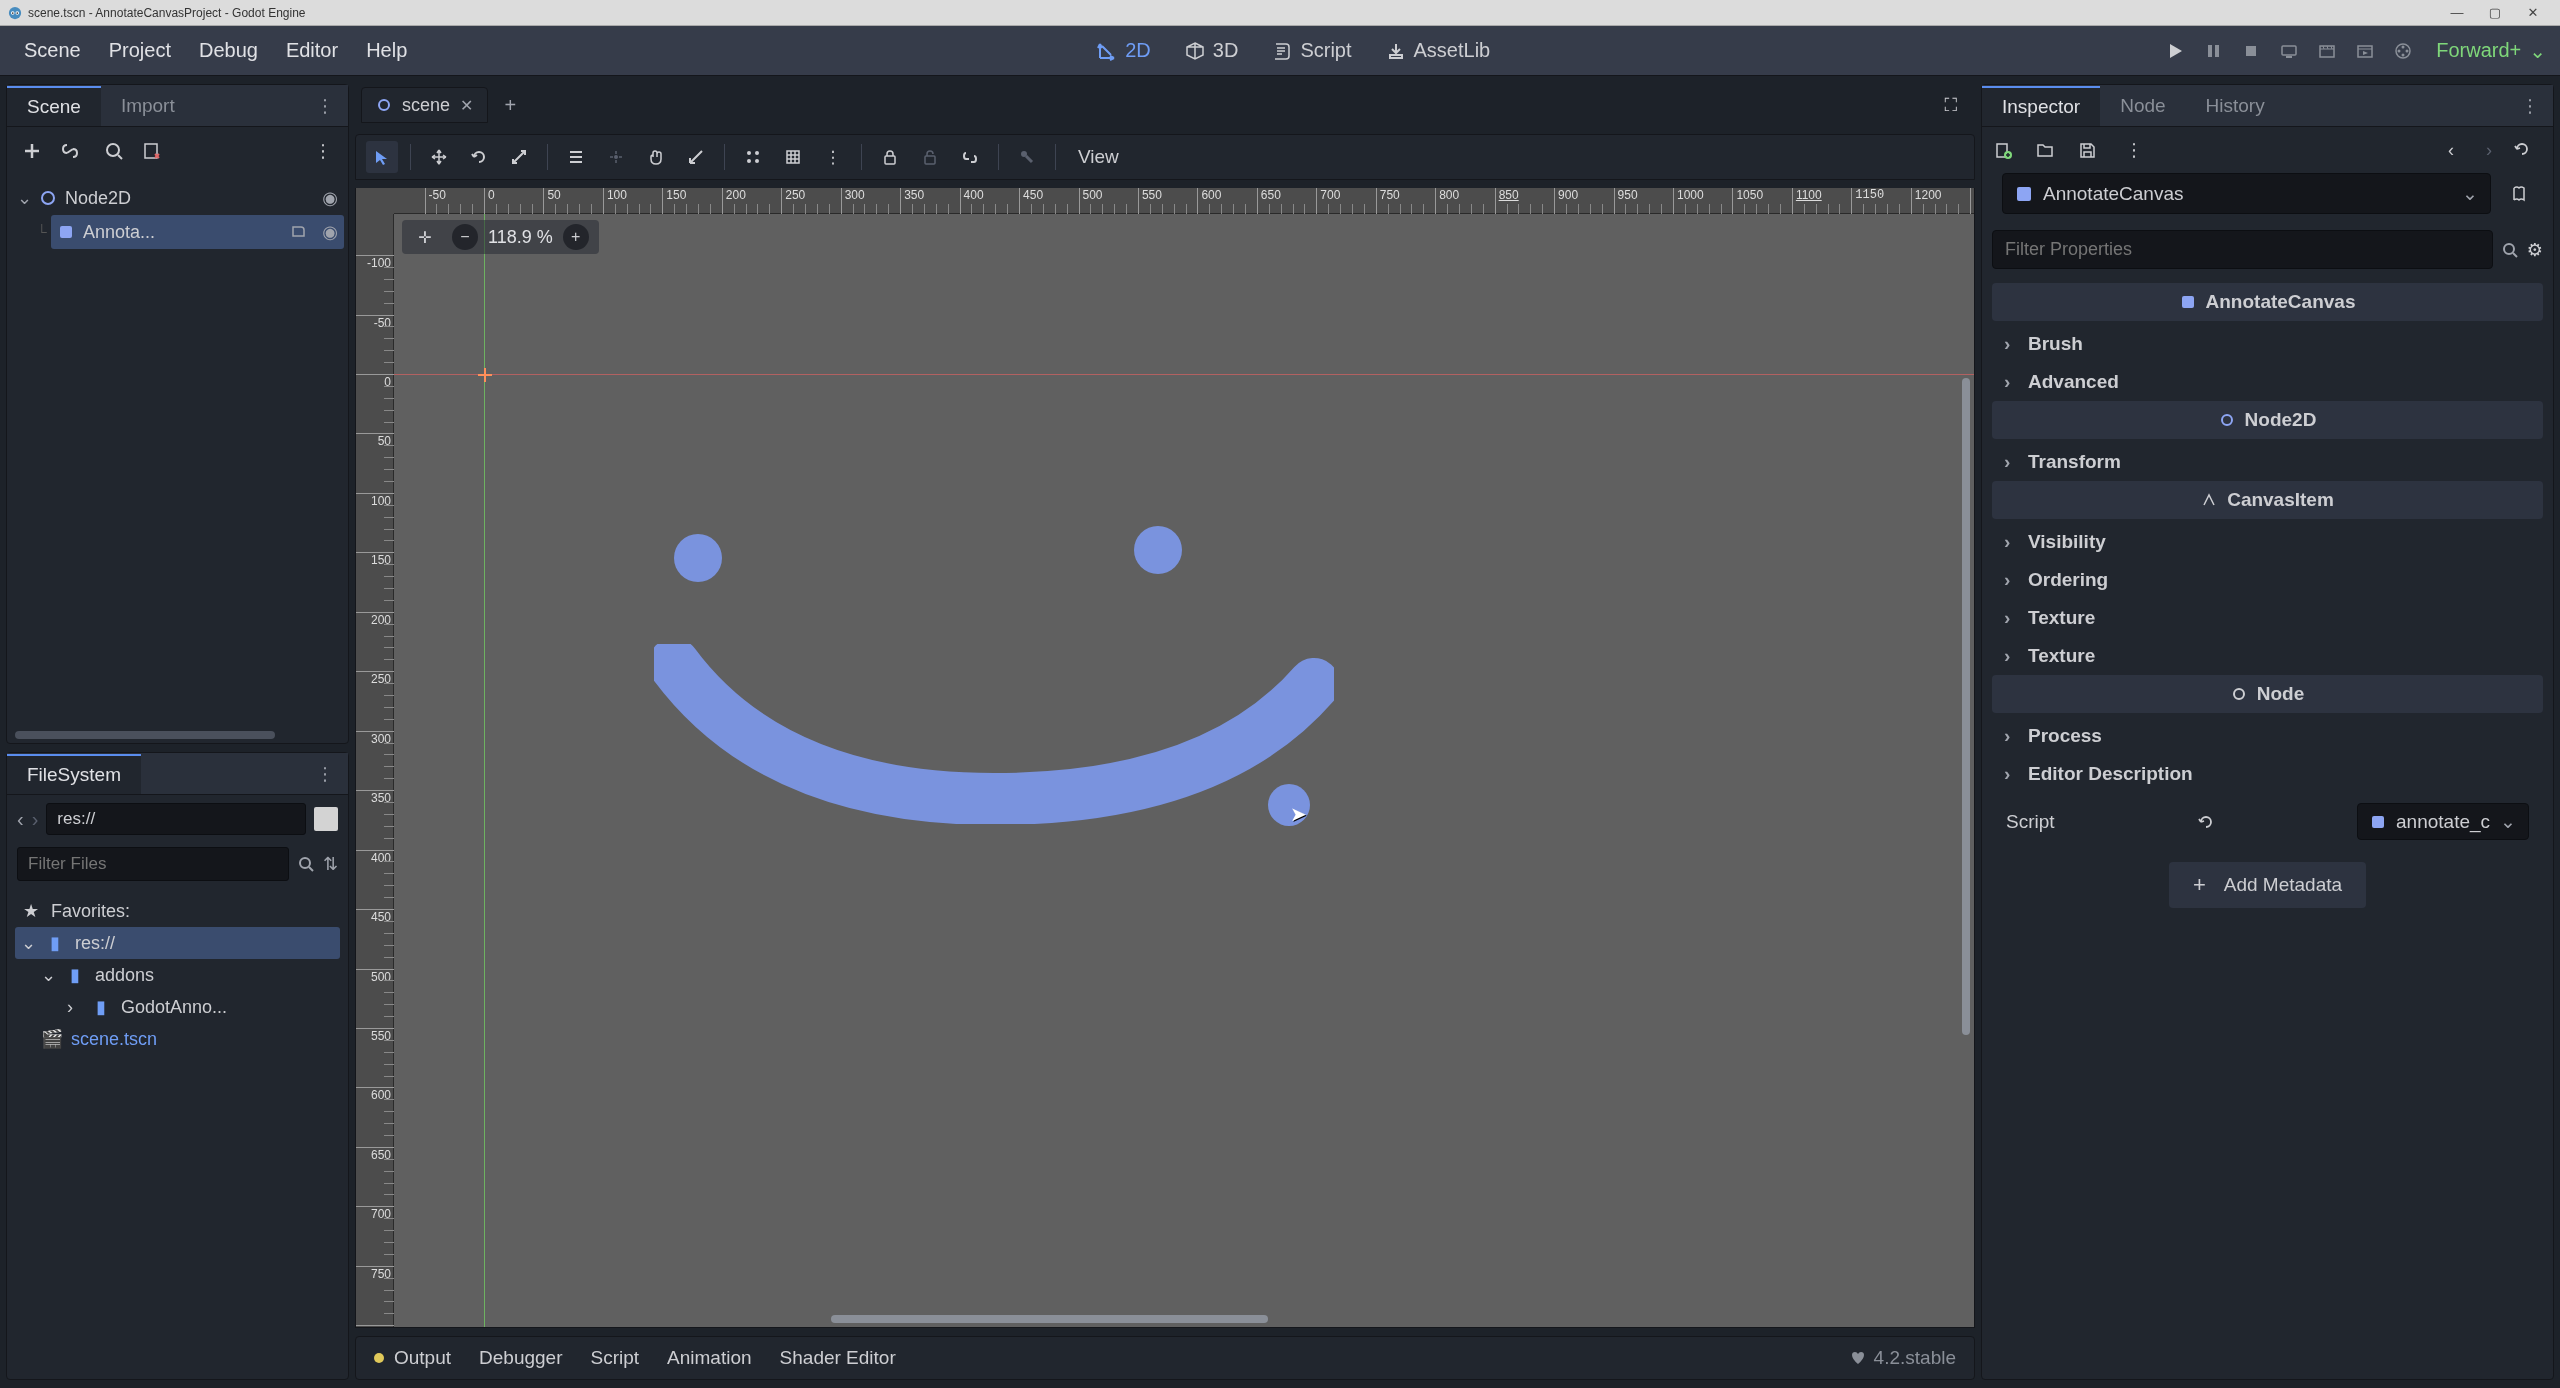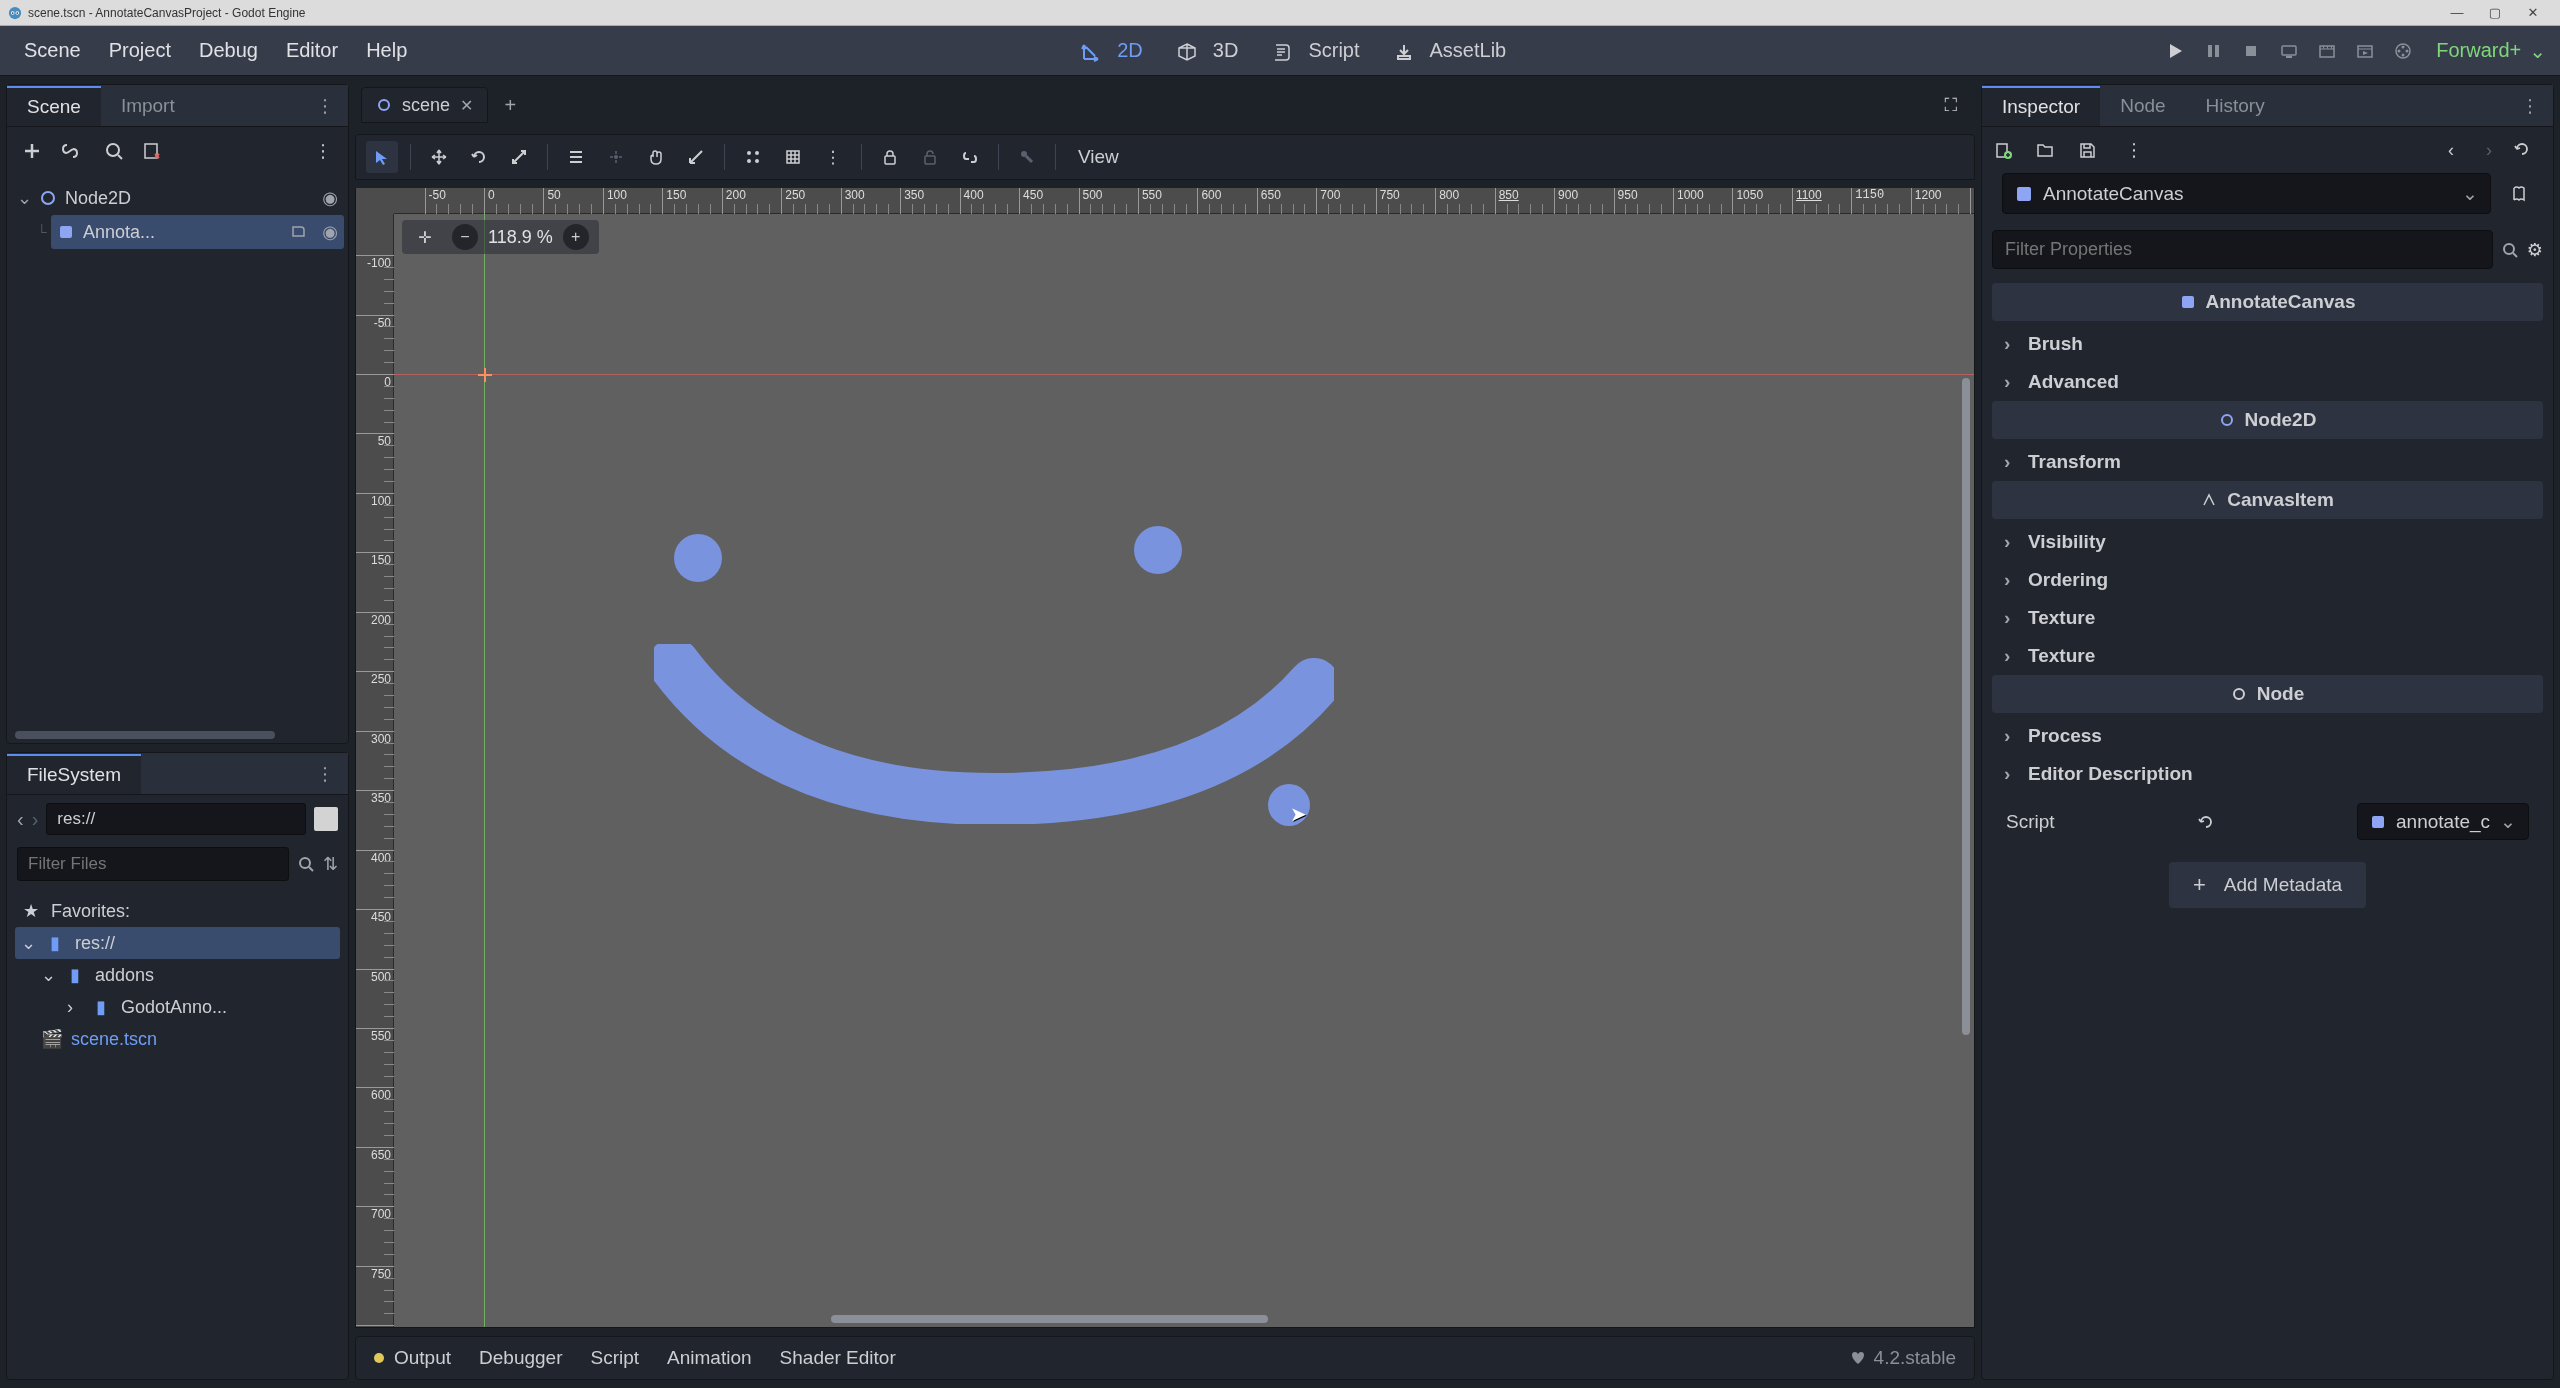--- a/index.html
+++ b/index.html
@@ -4,21 +4,21 @@
 <style>
 * { box-sizing: border-box; margin: 0; padding: 0; font-family: -apple-system, BlinkMacSystemFont, "Segoe UI", sans-serif; }
 body { background: #1d2229; color: #cdced2; font-size: 14px; overflow: hidden; width: 2560px; height: 1388px; }
 .titlebar { height: 26px; background: #dcdcdc; color: #333; display: flex; align-items: center; padding: 0 8px; font-size: 12px; border-bottom: 1px solid #aaa; }
 .titlebar .title-left { display:flex; align-items:center; gap:6px; }
 .titlebar .spacer { flex: 1; }
 .titlebar .winbtn { width: 38px; text-align: center; color: #444; font-size: 13px; }
 .menubar { height: 50px; background: #363c4a; display: flex; align-items: center; padding: 0 10px; border-bottom: 1px solid #14161b; }
 .menubar .menu-item { padding: 6px 14px; font-size: 20px; color: #e0e1e5; cursor: pointer; }
 .menubar .center { flex: 1; display: flex; justify-content: center; gap: 18px; }
-.menubar .mode-btn { display: flex; align-items: flex-end; gap: 16px; font-size: 20px; color: #cdced2; padding: 4px 8px; }
+.menubar .mode-btn { display: flex; align-items: center; gap: 8px; font-size: 20px; color: #cdced2; padding: 4px 8px; }
 .menubar .mode-btn.active { color: #6f9df5; }
 .menubar .right { display: flex; align-items: center; gap: 18px; }
 .menubar .play-controls { display:flex; gap:14px; align-items:center; color:#a0a4ad; }
 .menubar .play-controls .pbtn { width:24px; text-align:center; }
 .menubar .renderer { color: #7fd77a; font-size: 20px; display:flex; align-items:center; gap:8px; padding-right:4px; }
 .main { display: flex; height: calc(100% - 76px); }
 .left-col { width: 355px; display: flex; flex-direction: column; gap: 8px; padding: 8px 6px; }
 .center-col { flex: 1; display: flex; flex-direction: column; padding: 8px 0; gap:8px; }
 .right-col { width: 585px; display: flex; flex-direction: column; padding: 8px 6px; }
 .panel { background: #21262e; border: 1px solid #14161b; border-radius: 4px; display: flex; flex-direction: column; }

